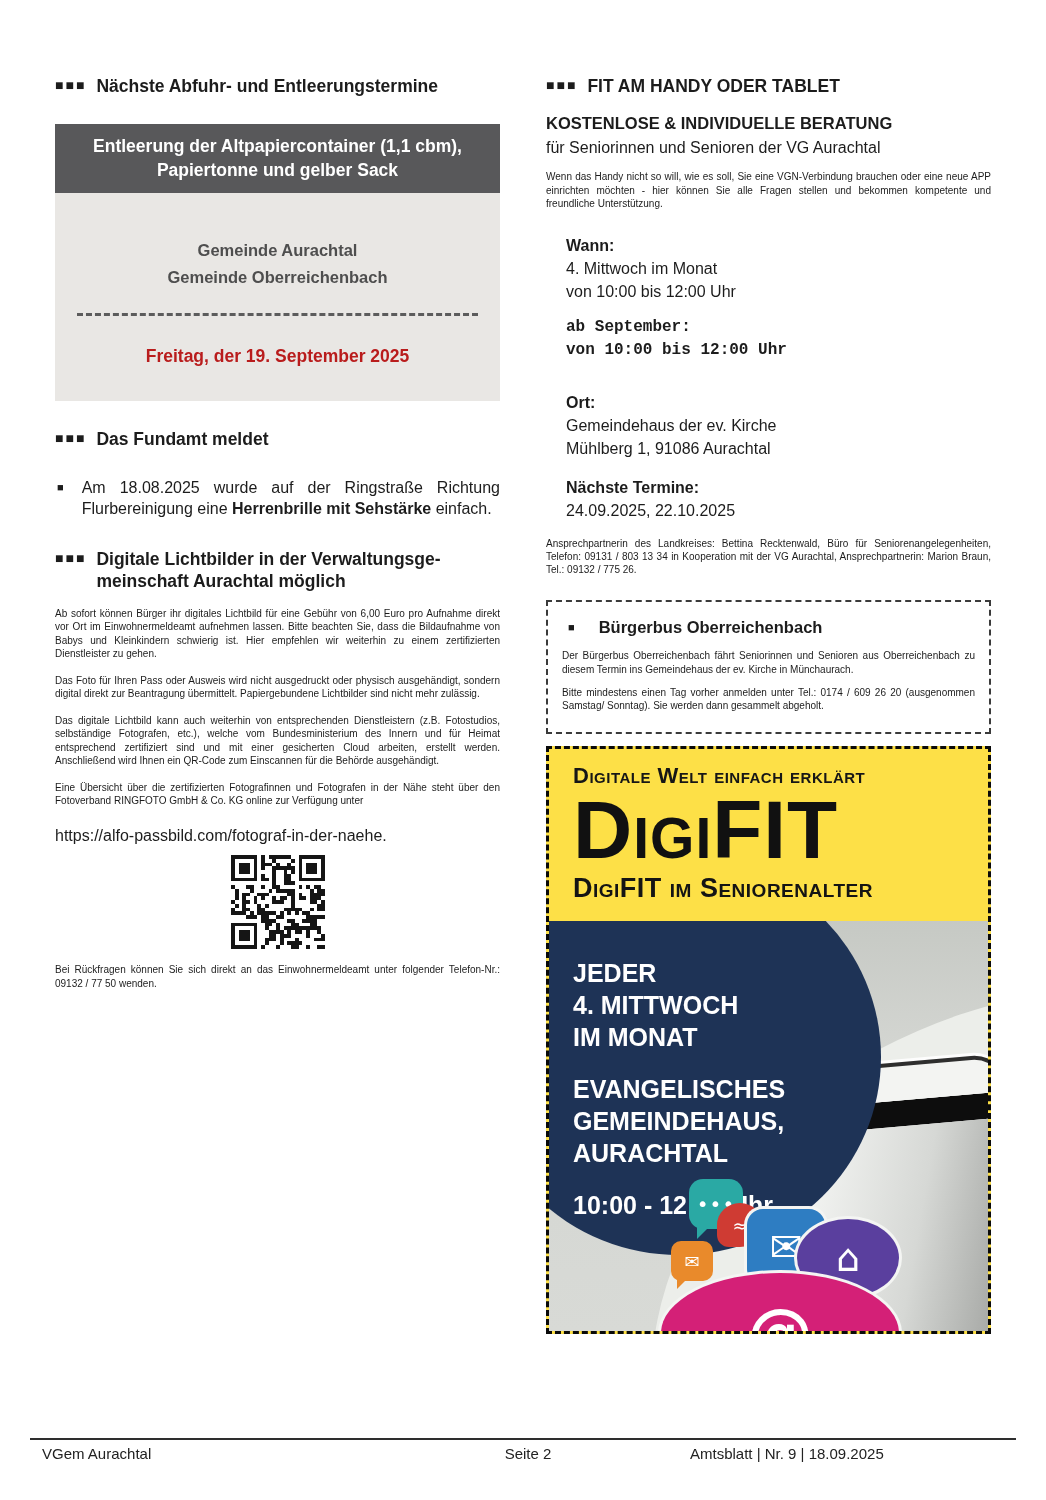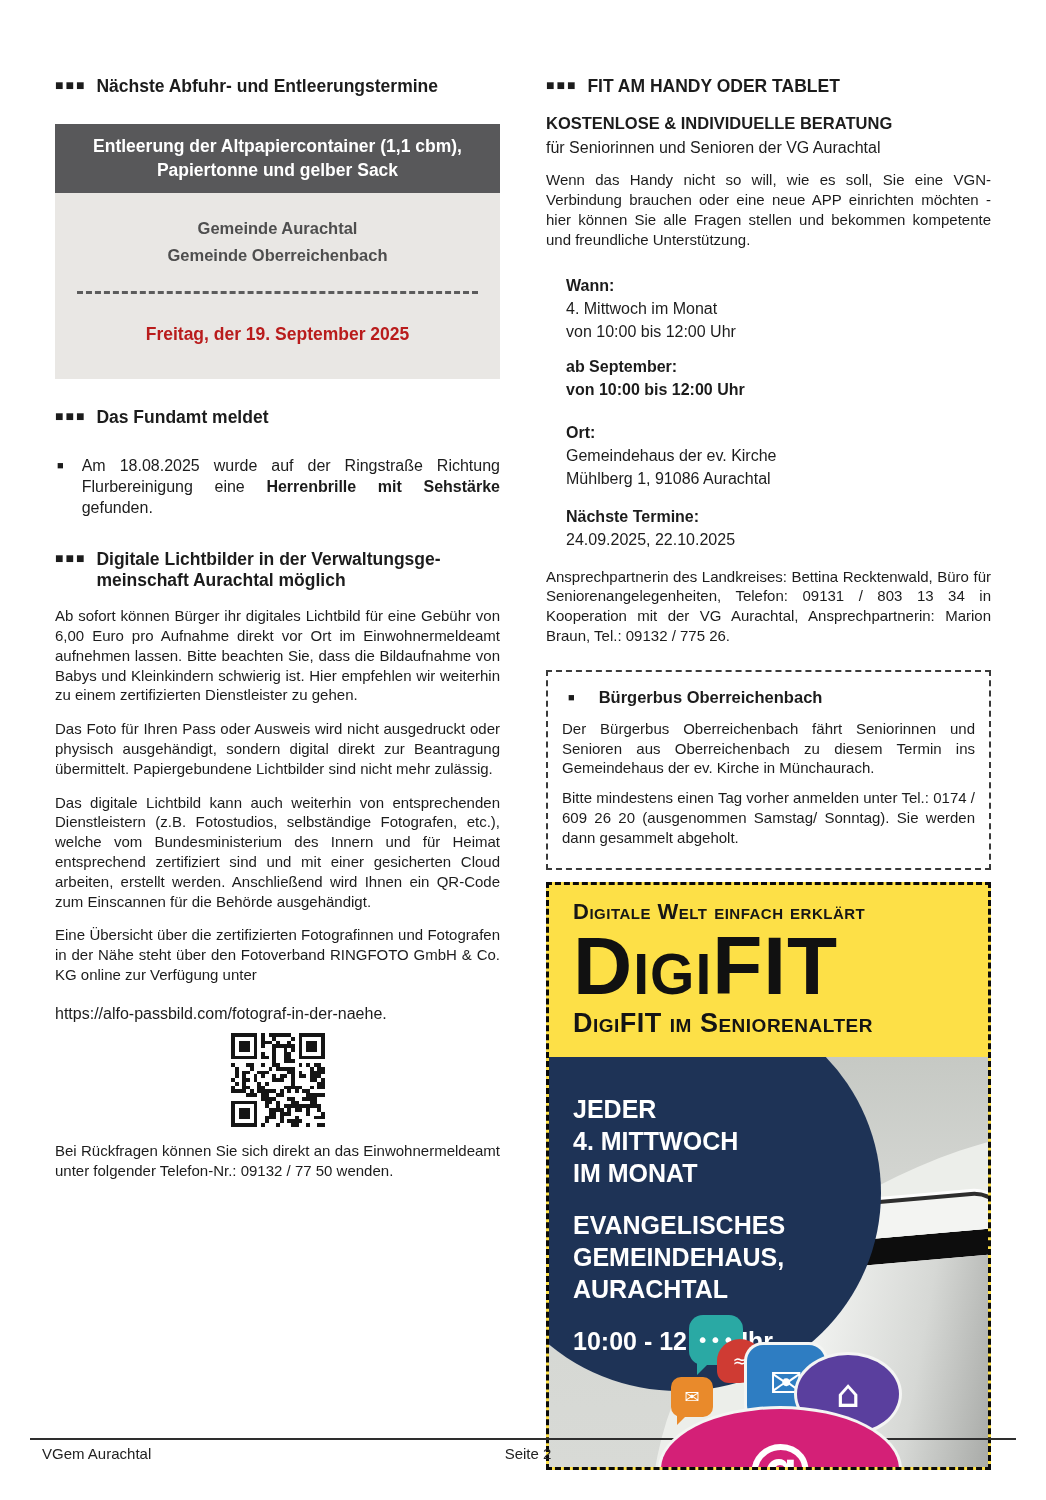--- a/index.html
+++ b/index.html
@@ -14,44 +14,44 @@
   
   .sec-head{display:flex;align-items:flex-start;font-weight:bold;font-size:17.5px;line-height:1.25;}
   .sec-head .marker{font-size:14px;letter-spacing:2px;margin-right:10px;position:relative;top:1px;}
 
   
   .banner{
     margin-top:26px;background:var(--banner_bg,#58585a);color:#fff;font-weight:bold;
     text-align:center;font-size:17.5px;line-height:1.4;padding:10px 20px;
   }
   .graybox{
-    background:var(--box_bg,#e9e7e4);text-align:center;padding:22px 20px 34px;color:#4e4e4e;
+    background:var(--box_bg,#e9e7e4);text-align:center;padding:44px 20px 34px;color:#4e4e4e;
   }
   .graybox .muni{font-weight:bold;font-size:16.5px;line-height:1.65;color:#4e4e4e;}
   .dash-divider{border-top:3px dashed #5c5c5c;margin:22px 2px 30px;}
   .graybox .gdate{font-weight:bold;font-size:17.5px;color:#b91c1c;}
 
   .bullet-item{display:flex;margin-top:26px;font-size:16px;line-height:1.32;}
   .bullet-item .sq{font-size:11px;margin:3px 18px 0 2px;}
   .bullet-item .txt{text-align:justify;flex:1;}
 
-  p.body, .body-block{font-size:15px;line-height:1.32;text-align:justify;margin:14px 0;}
+  p.body, .body-block{font-size:10px;line-height:1.32;text-align:justify;margin:14px 0;}
   .subhead{font-weight:bold;font-size:16px;margin:14px 0 2px;}
   .url-line{font-size:16px;margin:20px 0 8px;}
   .qr-wrap{width:94px;height:94px;margin:10px auto 8px;}
 
   
   .bold-sub{font-weight:bold;font-size:16.5px;margin-top:16px;}
   .plain-sub{font-size:16px;margin-top:4px;line-height:1.35;}
 
   .details{margin:24px 0 0 20px;font-size:16px;line-height:1.45;}
   .detail-row{display:flex;margin-bottom:15px;flex-direction:column;}
   .detail-label{width:173px;font-weight:bold;flex-shrink:0;}
   .detail-value .vblock{margin-bottom:12px;}
-  .detail-value .vblock:last-child{margin-bottom:4px;}
+  .detail-value .vblock:last-child{margin-bottom:14px;font-family:Liberation Mono, monospace;}
   .bold{font-weight:bold;}
 
   .dashed-box{
     border:2px dashed #3a3a3a;margin-top:24px;padding:12px 14px 10px;
   }
   .dashed-box .bb-head{display:flex;font-weight:bold;font-size:16.5px;margin:4px 0 12px;}
   .dashed-box .bb-head .sq{font-size:11px;margin:3px 24px 0 6px;}
   .dashed-box p{margin:10px 0;}
 
   
@@ -134,21 +134,21 @@
     </div>
 
     <div class="sec-head" style="margin-top:28px;">
       <span class="marker">■■■</span>
       <span>Das Fundamt meldet</span>
     </div>
 
     <div class="bullet-item">
       <span class="sq">■</span>
       <span class="txt">
-        <span>Am 18.08.2025 wurde auf der Ringstraße Richtung Flurbereinigung eine </span><span class="bold">Herrenbrille mit Sehstärke</span><span> gefunden.</span>
+        <span>Am 18.08.2025 wurde auf der Ringstraße Richtung Flurbereinigung eine </span><span class="bold">Herrenbrille mit Sehstärke</span><span> einfach.</span>
       </span>
     </div>
 
     <div class="sec-head" style="margin-top:30px;">
       <span class="marker">■■■</span>
       <span>
         <span>Digitale Lichtbilder in der Verwaltungsge-</span><br>
         <span>meinschaft Aurachtal möglich</span>
       </span>
     </div>

